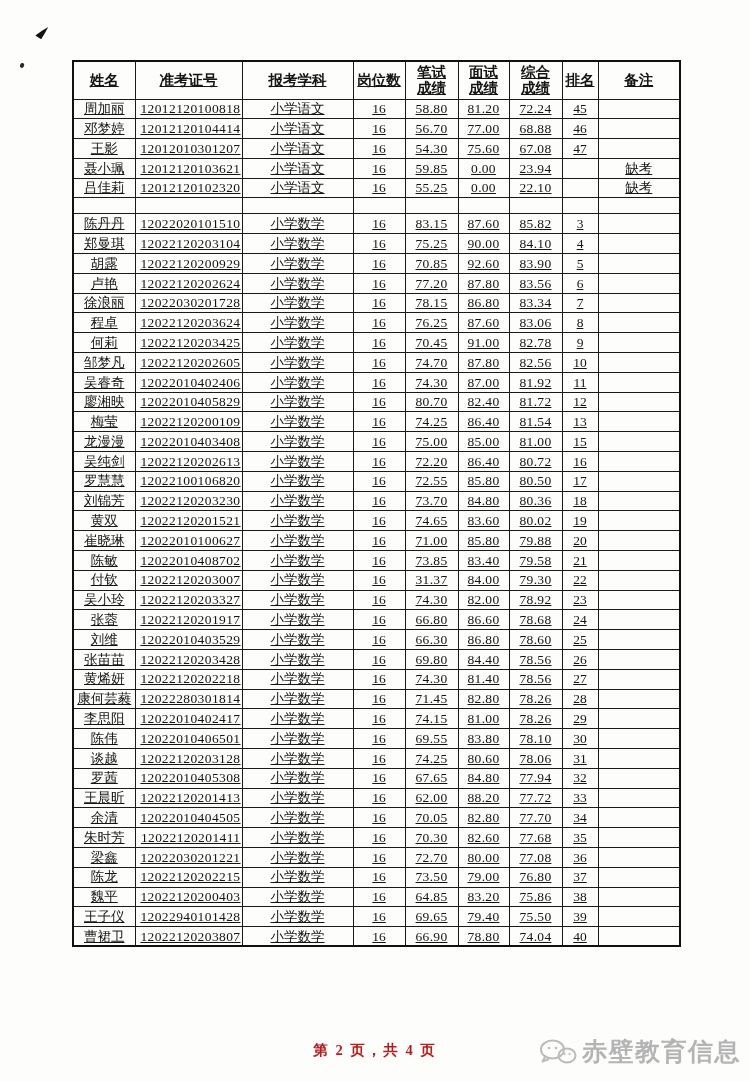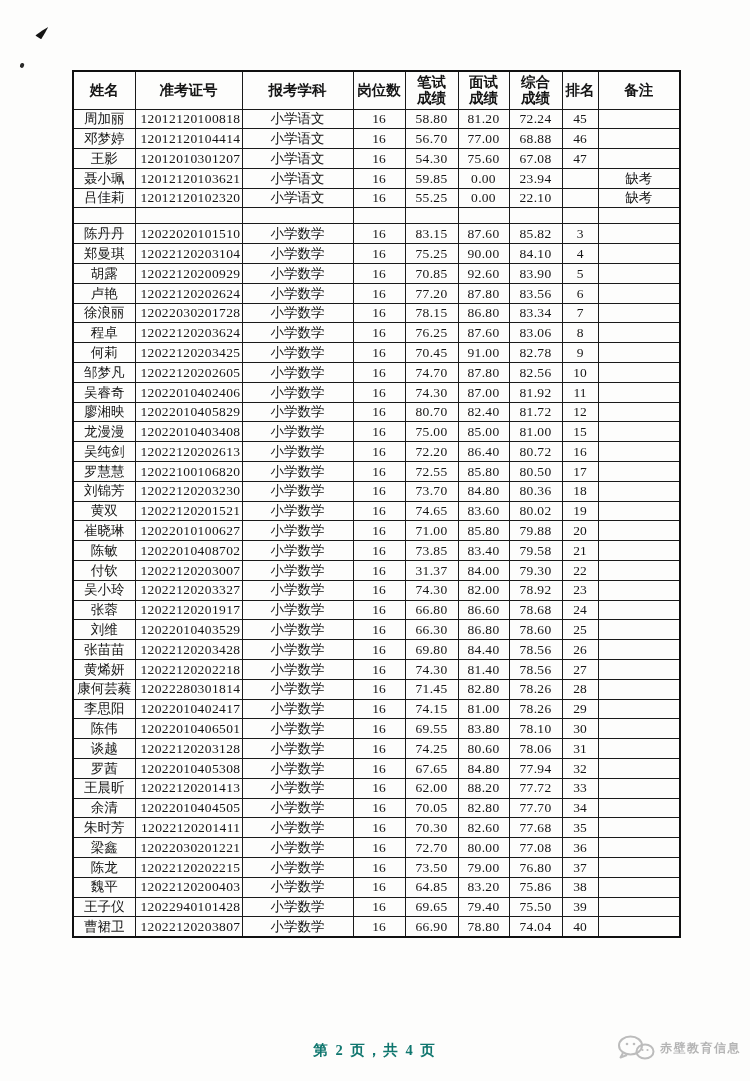--- a/index.html
+++ b/index.html
@@ -21,25 +21,26 @@
     clip-path: polygon(100% 8%, 55% 30%, 0 62%, 38% 100%, 72% 52%);
     transform: rotate(-8deg);
   }
   .ink-dot {
     position: absolute; left: 20px; top: 63px;
     width: 4px; height: 5px; background: #2a2a2a;
     border-radius: 50% 40% 55% 50%; transform: rotate(18deg);
   }
 
   table.score-table {
-    position: absolute; left: 72px; top: 70px;
+    position: absolute; left: 72px; top: 60px;
     width: 607px;
     border-collapse: collapse;
     table-layout: fixed;
     border: 2.4px solid #101010;
+    text-decoration: underline;
   }
   .score-table th, .score-table td {
     border: 1.6px solid #1a1a1a;
     text-align: center;
     vertical-align: middle;
     overflow: hidden;
   }
   .score-table thead tr { height: 38px; }
   .score-table th {
     font-size: 14.5px;
@@ -58,28 +59,28 @@
   }
   .score-table td.col-1 { letter-spacing: 0.4px; text-align: right; }
   .score-table td.col-4, .score-table td.col-5, .score-table td.col-6 { letter-spacing: 0.3px; }
 
   .page-footer {
     position: absolute; left: 0; right: 0; top: 1041px;
     text-align: center;
     font-size: 14.5px;
     font-weight: 700;
     letter-spacing: 2px;
-    color: #0f766e;
+    color: #b91c1c;
   }
 
   .watermark {
     position: absolute; right: 9px; top: 1035px;
     display: flex; align-items: center; gap: 5px;
     color: #b4b4b4;
-    font-size: 12px;
+    font-size: 25px;
     font-weight: 600;
     letter-spacing: 1.5px;
   }
   .watermark svg { display: block; }
 </style>
 </head>
 <body>
 
 <div class="page">
 
@@ -285,20 +286,31 @@
           <td class="col-1">12022010405829</td>
           <td class="col-2">小学数学</td>
           <td class="col-3">16</td>
           <td class="col-4">80.70</td>
           <td class="col-5">82.40</td>
           <td class="col-6">81.72</td>
           <td class="col-7">12</td>
           <td class="col-8"></td>
         </tr>
         <tr>
+          <td class="col-0">梅莹</td>
+          <td class="col-1">12022120200109</td>
+          <td class="col-2">小学数学</td>
+          <td class="col-3">16</td>
+          <td class="col-4">74.25</td>
+          <td class="col-5">86.40</td>
+          <td class="col-6">81.54</td>
+          <td class="col-7">13</td>
+          <td class="col-8"></td>
+        </tr>
+        <tr>
           <td class="col-0">龙漫漫</td>
           <td class="col-1">12022010403408</td>
           <td class="col-2">小学数学</td>
           <td class="col-3">16</td>
           <td class="col-4">75.00</td>
           <td class="col-5">85.00</td>
           <td class="col-6">81.00</td>
           <td class="col-7">15</td>
           <td class="col-8"></td>
         </tr>

